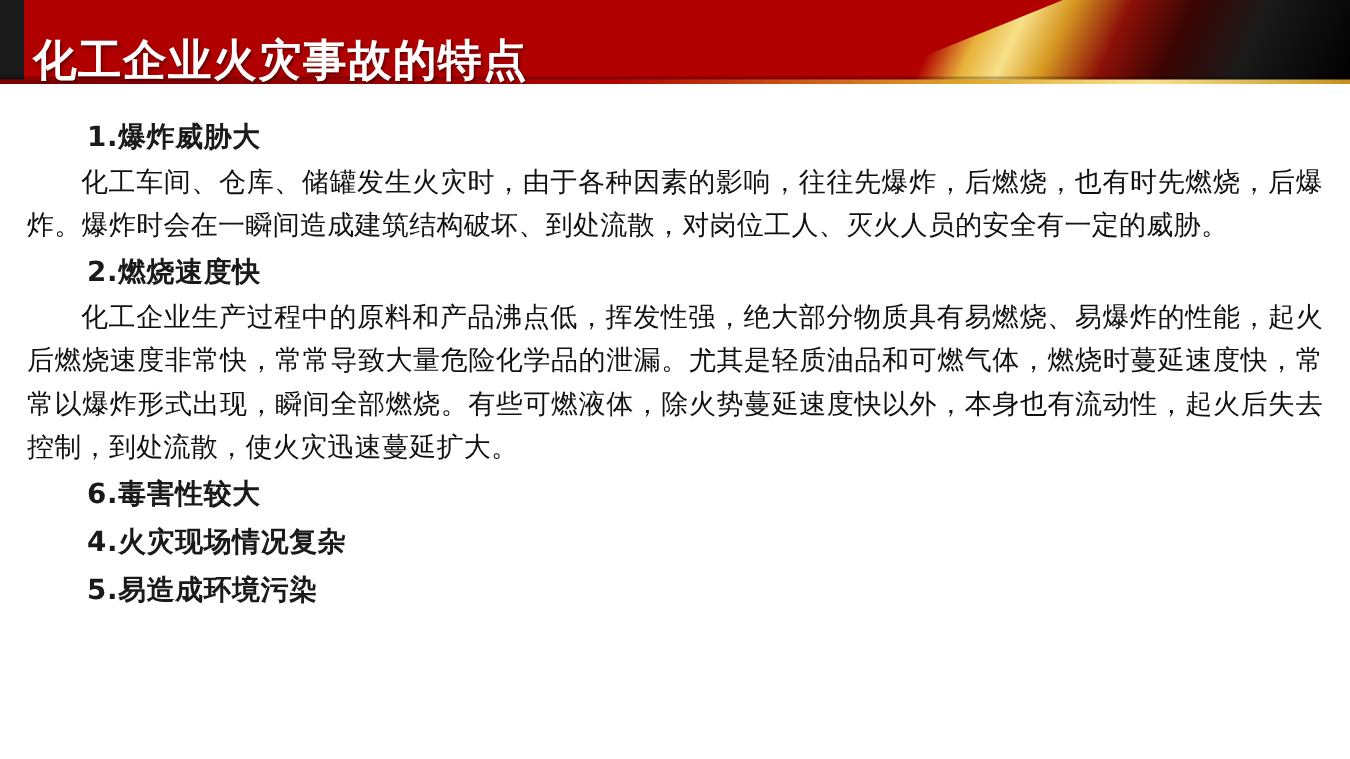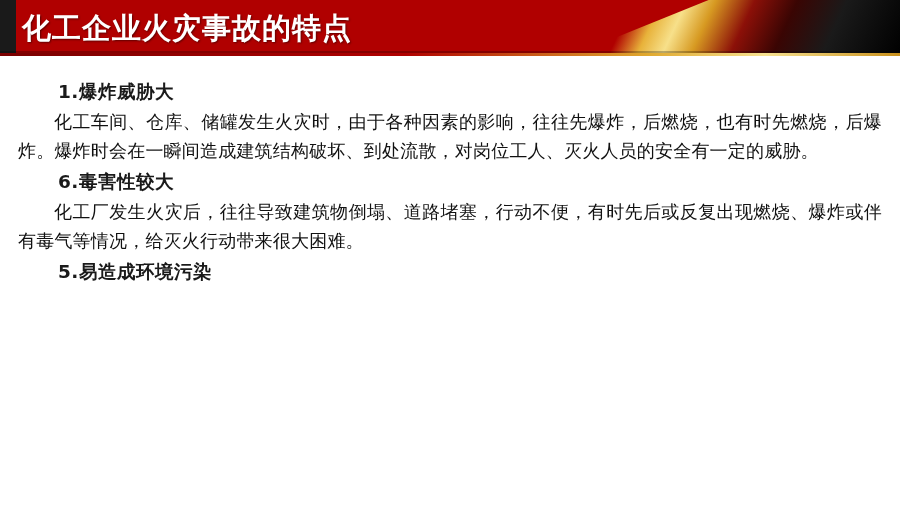--- a/index.html
+++ b/index.html
@@ -66,21 +66,21 @@
     position: absolute;
     left: 0;
     bottom: 3px;
     width: 900px;
     height: 2px;
     background: rgba(0,0,0,0.25);
   }
   .slide-title {
     position: absolute;
     left: 22px;
-    top: 8px;
+    top: 20px;
     color: #ffffff;
     font-size: 29px;
     font-weight: bold;
     letter-spacing: 1px;
     line-height: 40px;
     white-space: nowrap;
     text-shadow: 1px 1px 2px rgba(0,0,0,0.45);
   }
   
   .content {
@@ -122,21 +122,23 @@
     <div class="band-dark-bottom"></div>
     <div class="band-gold-line"></div>
     <div class="slide-title">化工企业火灾事故的特点</div>
   </div>
 
   <div class="content">
 
     <div class="sec-head">1.爆炸威胁大</div>
     <p class="sec-body">化工车间、仓库、储罐发生火灾时，由于各种因素的影响，往往先爆炸，后燃烧，也有时先燃烧，后爆炸。爆炸时会在一瞬间造成建筑结构破坏、到处流散，对岗位工人、灭火人员的安全有一定的威胁。</p>
 
+    <div class="sec-head">2.燃烧速度快</div>
+    <p class="sec-body">化工企业生产过程中的原料和产品沸点低，挥发性强，绝大部分物质具有易燃烧、易爆炸的性能，起火后燃烧速度非常快，常常导致大量危险化学品的泄漏。尤其是轻质油品和可燃气体，燃烧时蔓延速度快，常常以爆炸形式出现，瞬间全部燃烧。有些可燃液体，除火势蔓延速度快以外，本身也有流动性，起火后失去控制，到处流散，使火灾迅速蔓延扩大。</p>
 
     <div class="sec-head">6.毒害性较大</div>
 
-    <p class="sec-body">化工厂发生火灾后，往往导致建筑物倒塌、道路堵塞，行动不便，有时先后或反复出现燃烧、爆炸或伴有毒气等情况，给灭火行动带来很大困难。</p>
+    <div class="sec-head">4.火灾现场情况复杂</div>
 
     <div class="sec-head">5.易造成环境污染</div>
 
   </div>
 </div>
 
 </body></html>

